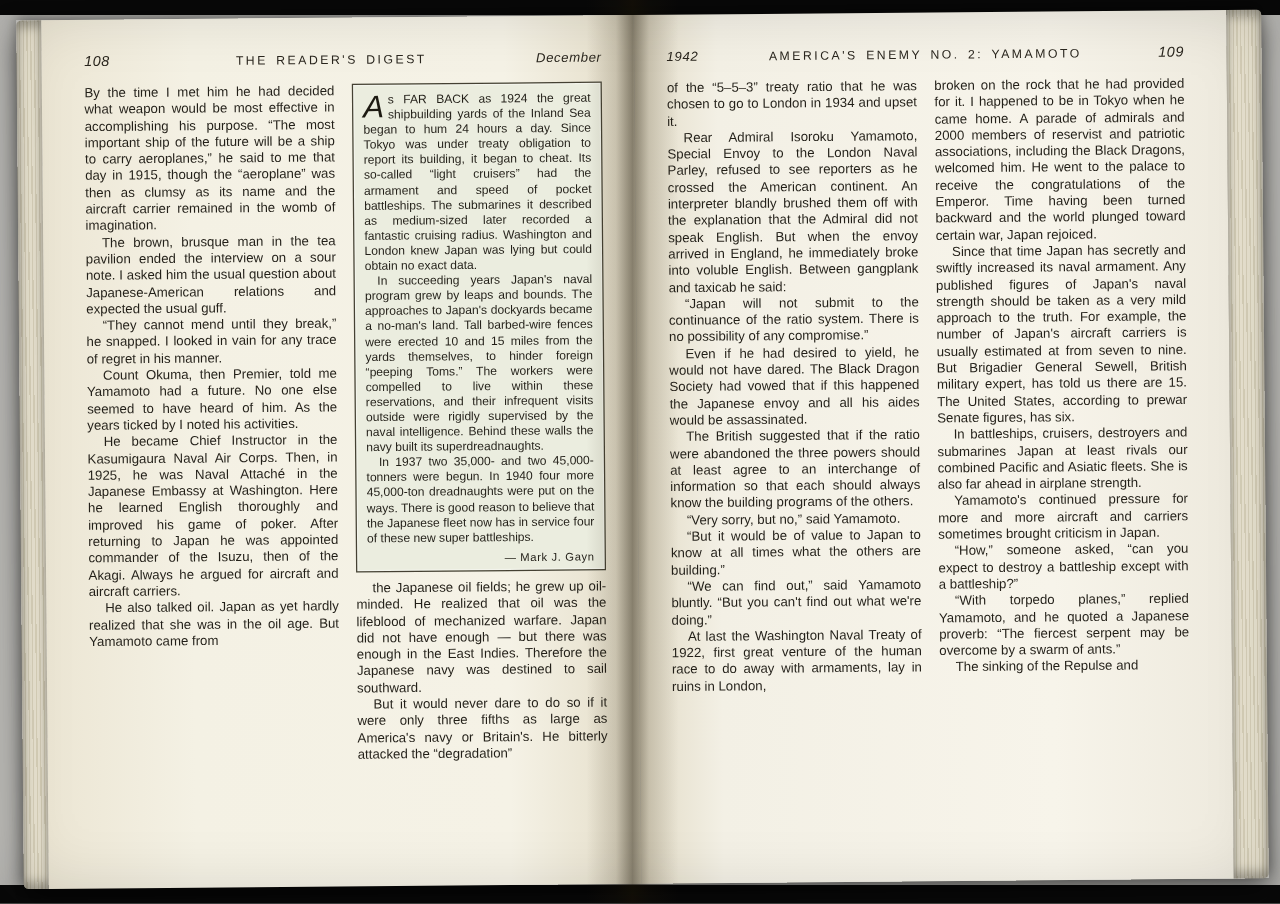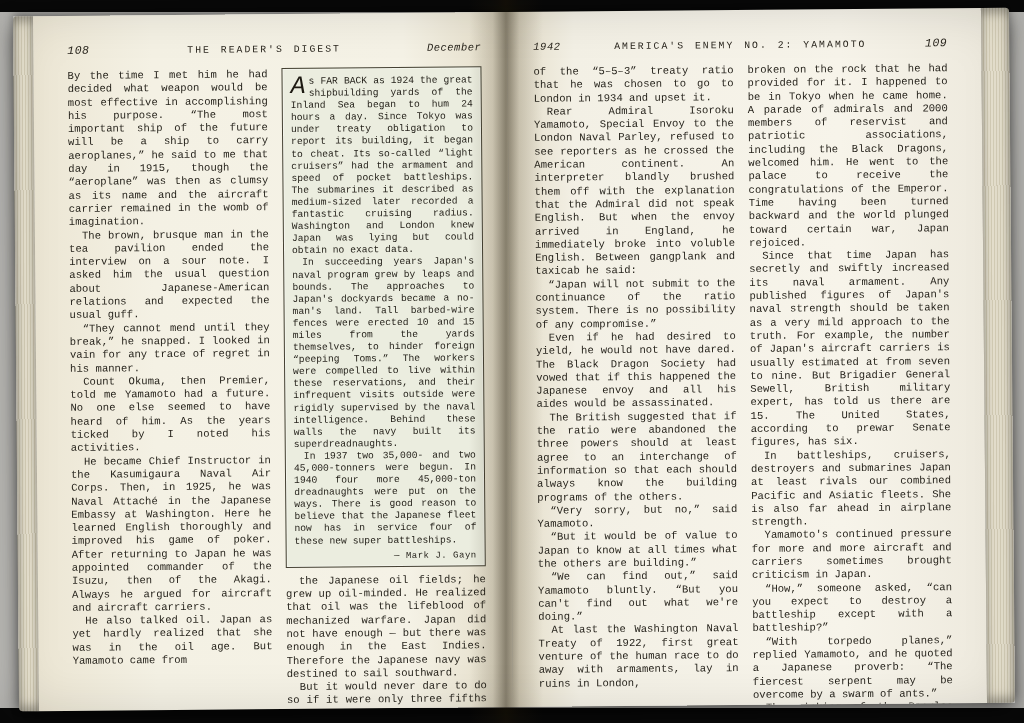--- a/index.html
+++ b/index.html
@@ -1,19 +1,19 @@
 <!DOCTYPE html>
 <html><head>
 <meta charset="utf-8">
 <style>
   html,body { margin:0; padding:0; background:#111; }
   .photo {
     position:relative; width:1024px; height:723px; overflow:hidden;
     background:#c8c7c3;
-    font-family:Liberation Mono, monospace;
+    font-family:Liberation Sans, sans-serif;
   }
   .bar { position:absolute; left:0; right:0; background:#0a0a0a; z-index:0; }
   .bar.top { top:0; height:12px; }
   .bar.bottom { bottom:0; height:15px; }
   .book {
     position:absolute; left:16px; right:12px; top:12px; bottom:16px;
     display:flex; transform:rotate(-0.5deg);
     box-shadow:0 10px 22px rgba(0,0,0,0.55), 0 -4px 10px rgba(0,0,0,0.35);
     z-index:1;
   }

